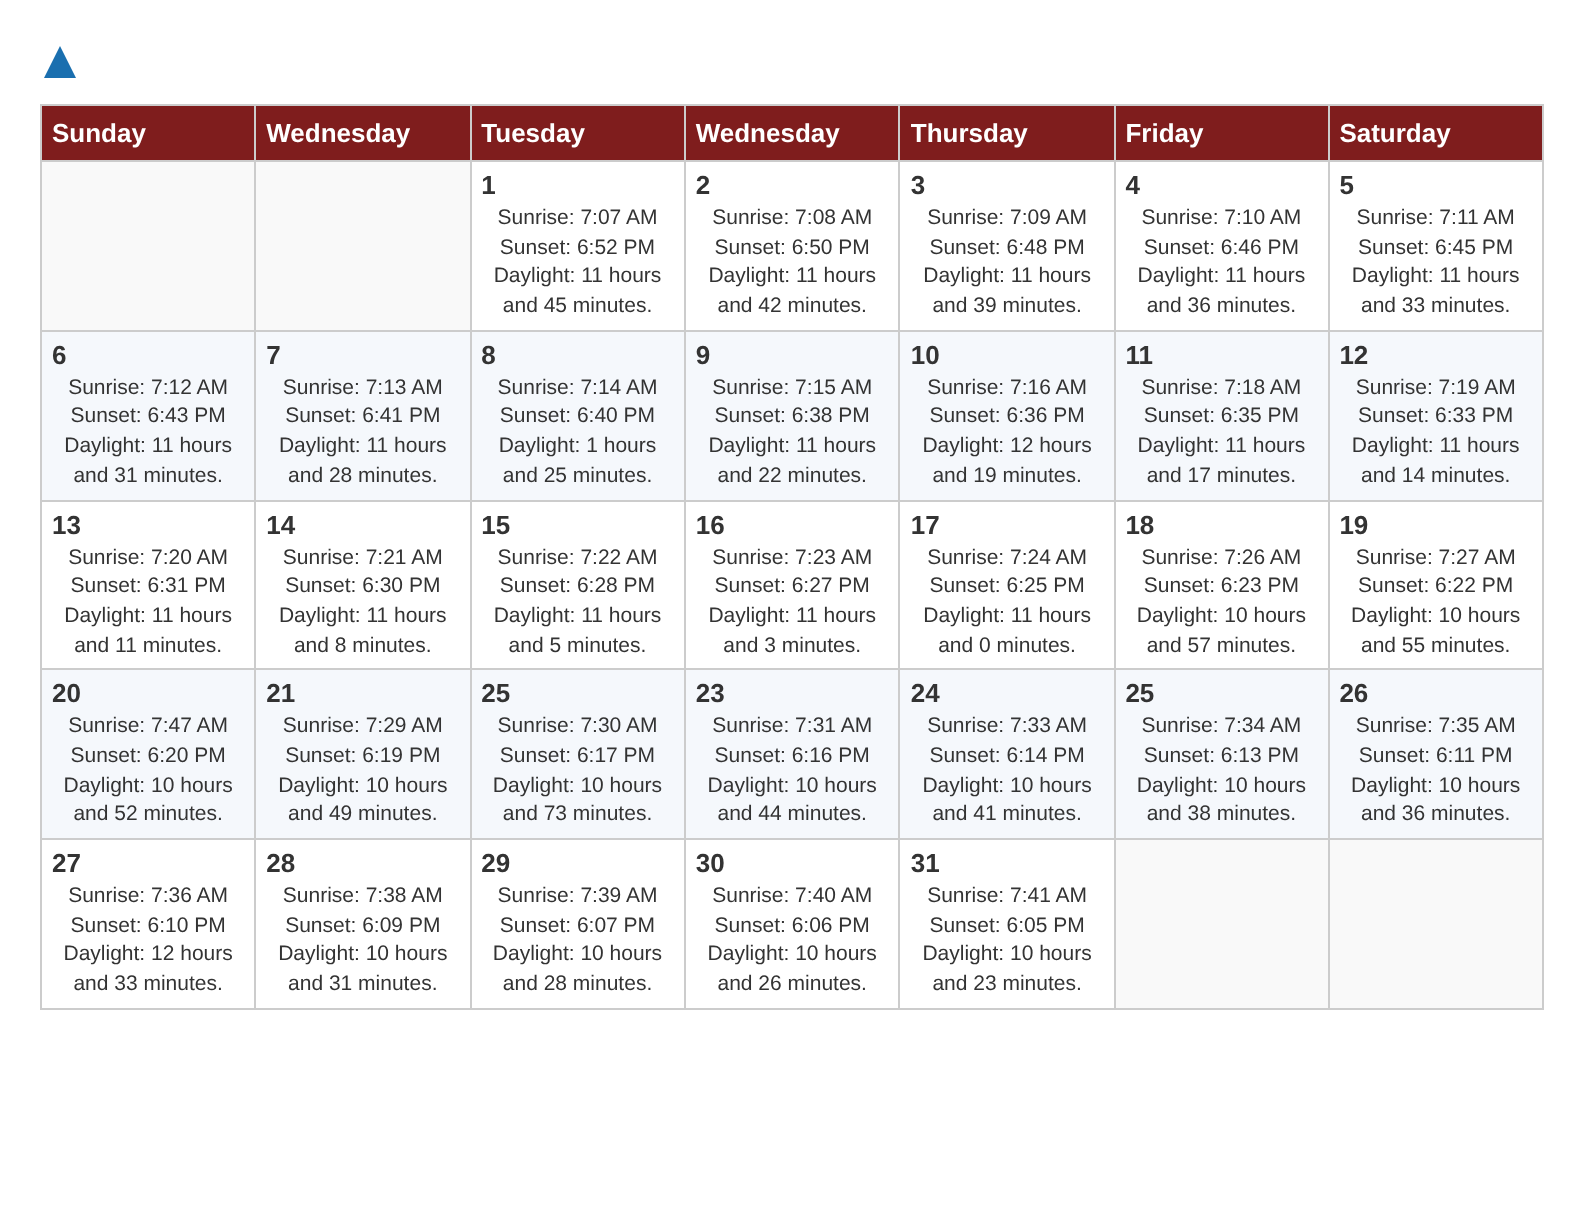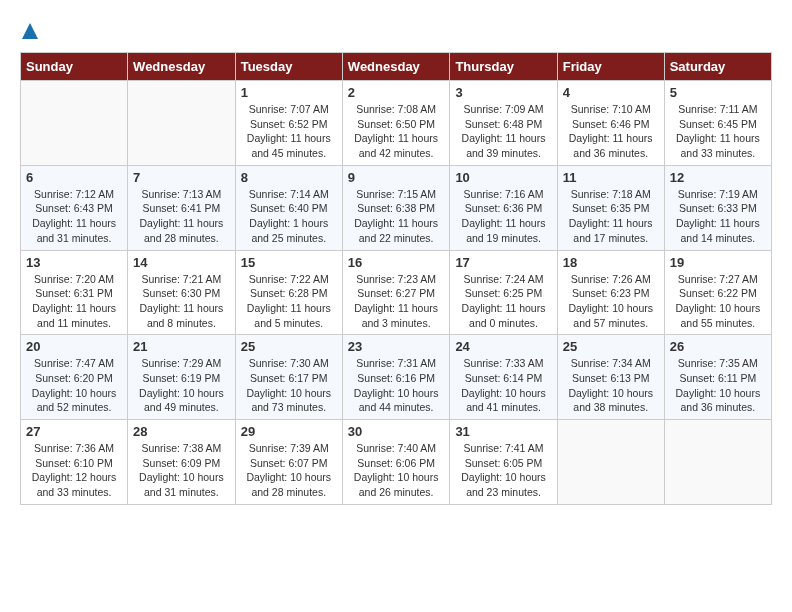--- a/index.html
+++ b/index.html
@@ -191,21 +191,21 @@
           <span>Sunrise: 7:15 AM</span><br>
           <span>Sunset: 6:38 PM</span><br>
           <span>Daylight: 11 hours and 22 minutes.</span>
         </div>
       </td>
         <td>
         <span class="day-number">10</span>
         <div class="cell-content">
           <span>Sunrise: 7:16 AM</span><br>
           <span>Sunset: 6:36 PM</span><br>
-          <span>Daylight: 11 hours and 19 minutes.</span>
+          <span>Daylight: 12 hours and 19 minutes.</span>
         </div>
       </td>
         <td>
         <span class="day-number">11</span>
         <div class="cell-content">
           <span>Sunrise: 7:18 AM</span><br>
           <span>Sunset: 6:35 PM</span><br>
           <span>Daylight: 11 hours and 17 minutes.</span>
         </div>
       </td>

